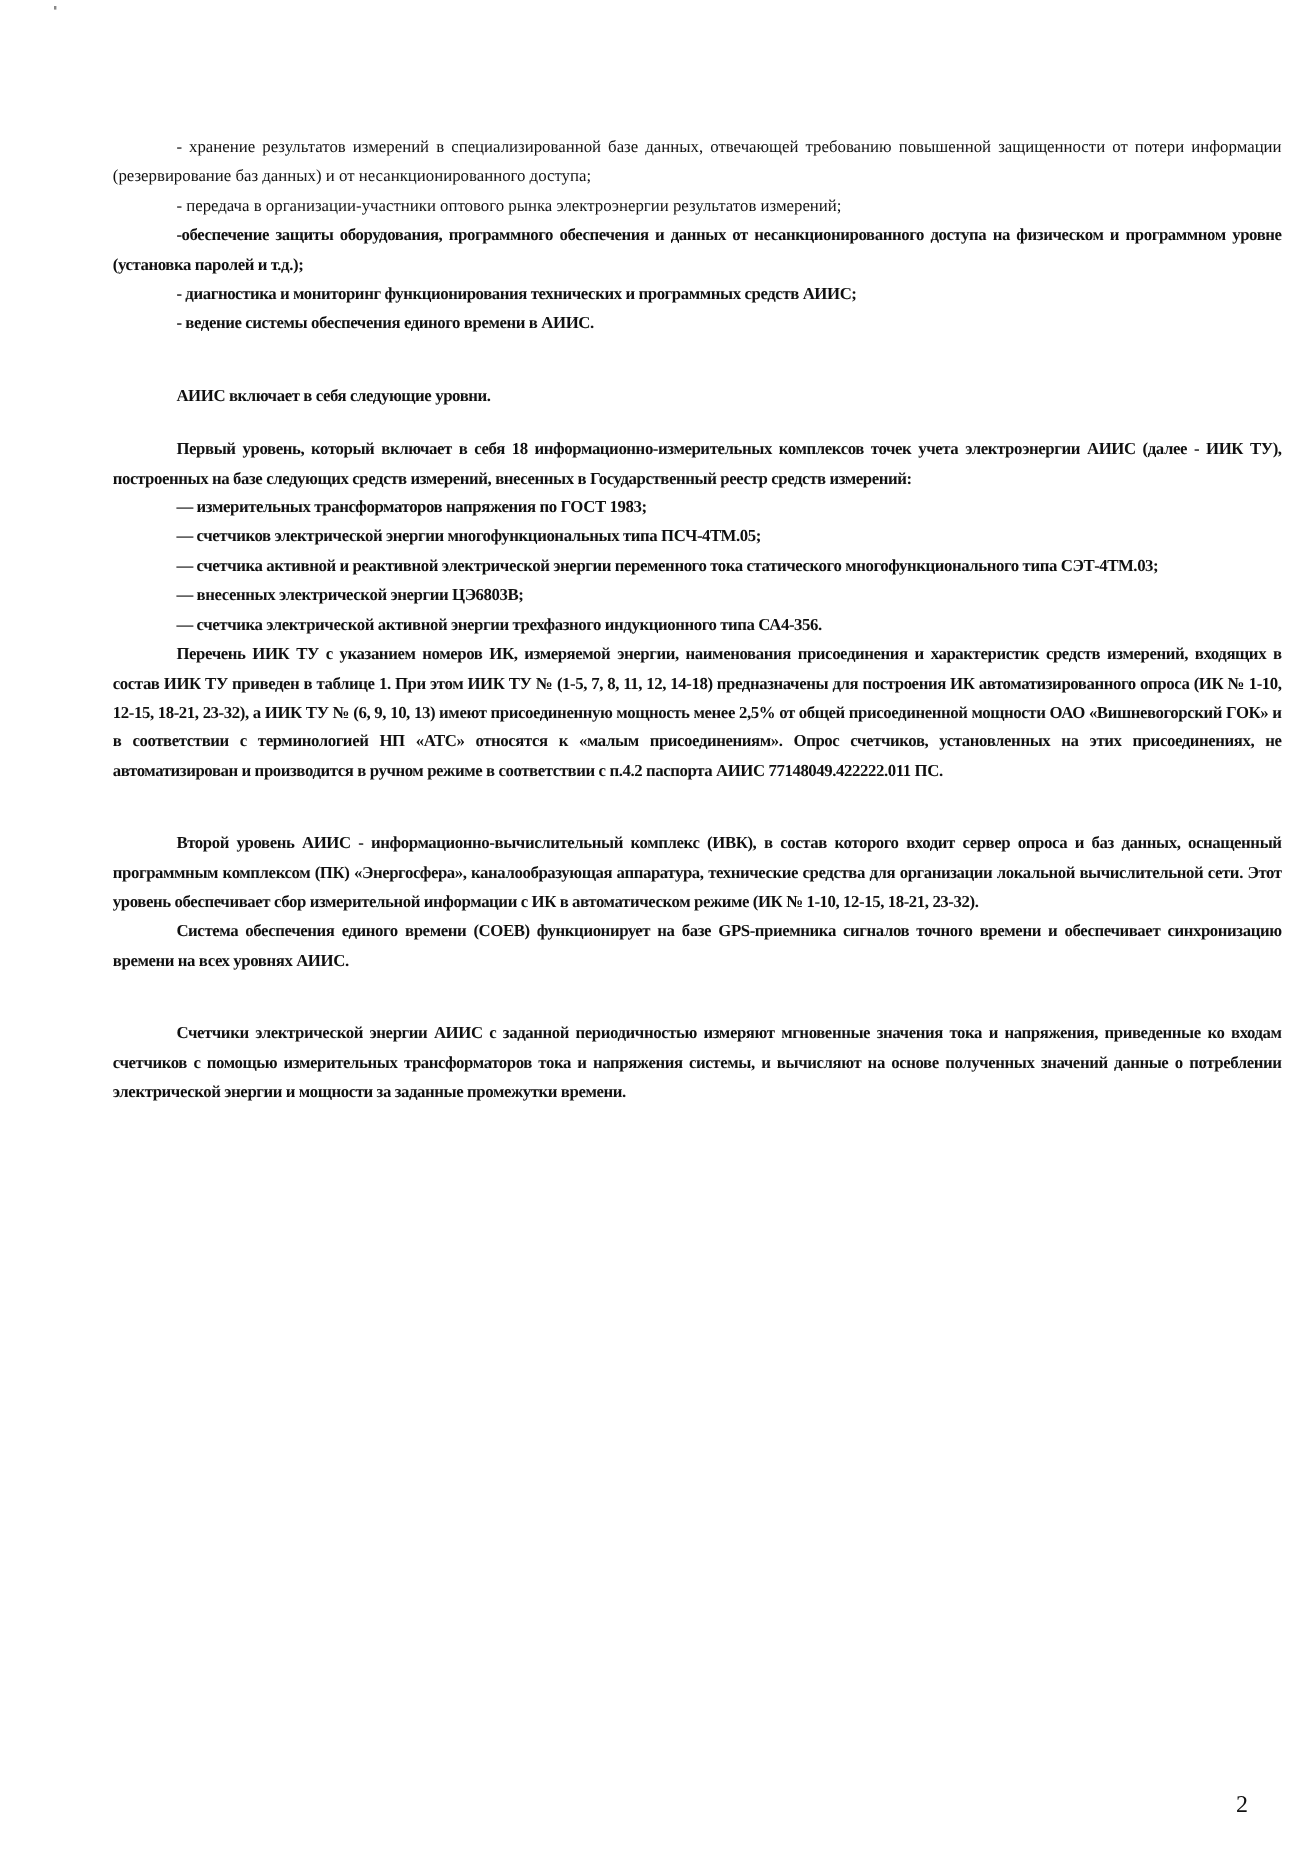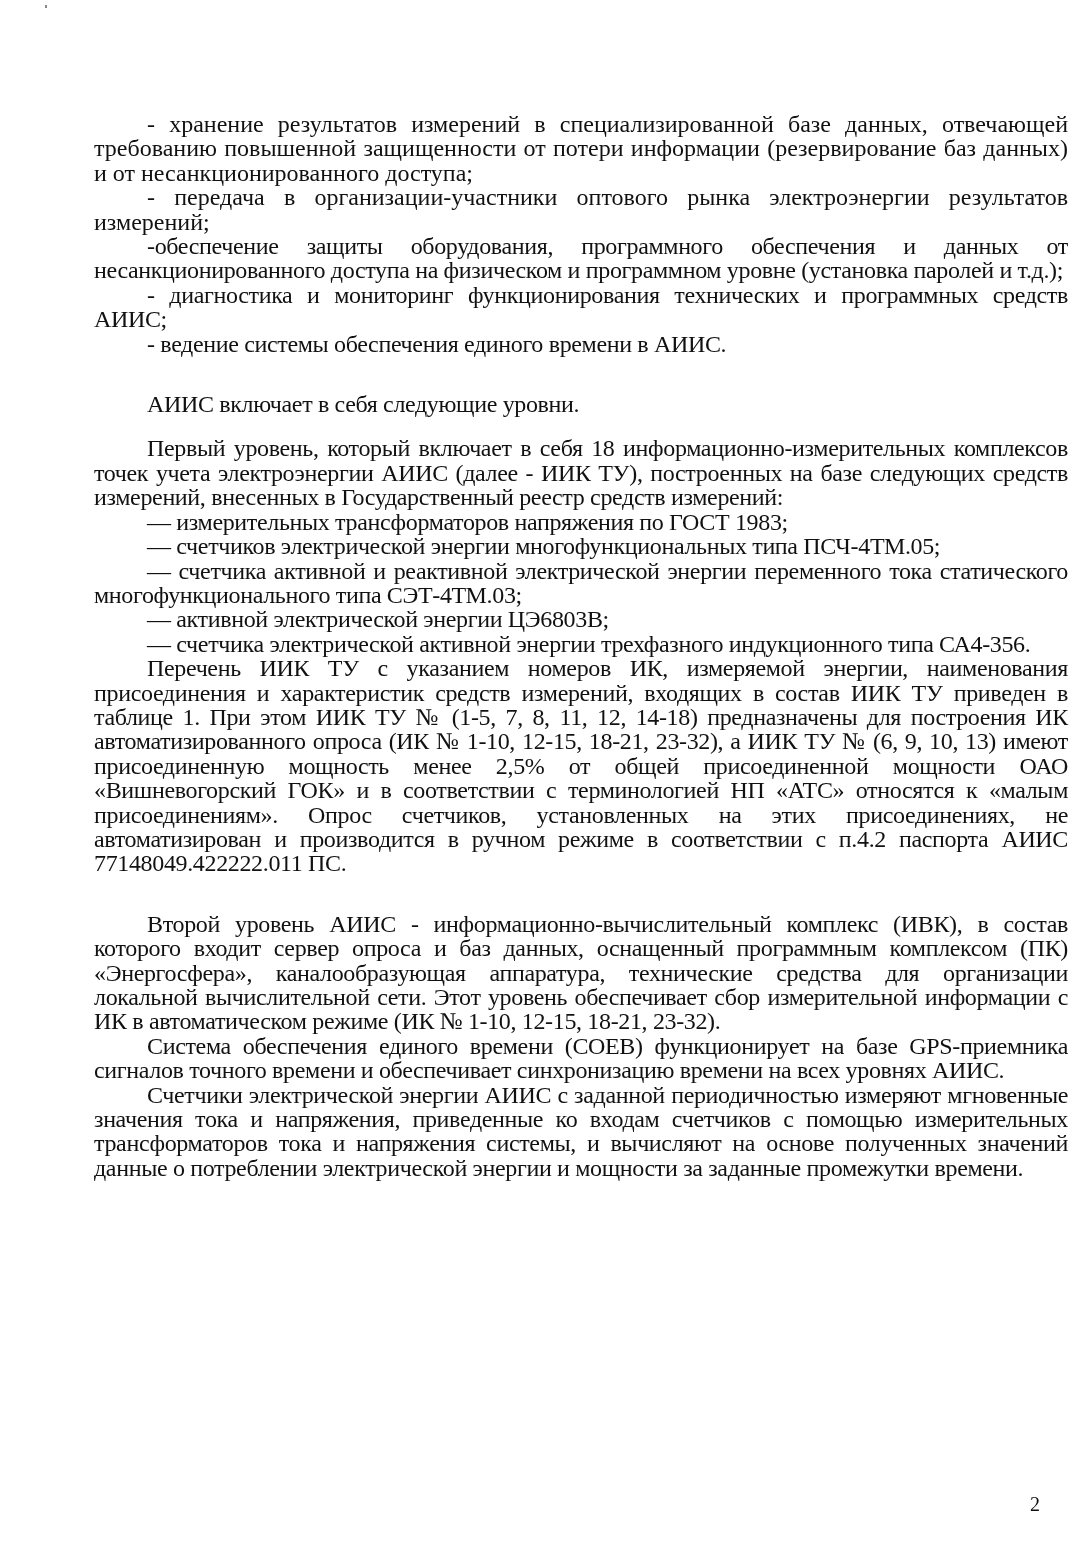--- a/index.html
+++ b/index.html
@@ -21,32 +21,33 @@
       top: 5px;
       width: 2px;
       height: 3px;
       background: #888;
     }
     .page {
       position: absolute;
       left: 94px;
       top: 112px;
       width: 974px;
-      font-size: 24px;
+      font-size: 14px;
       line-height: 24.4px;
     }
     .p {
       margin: 0;
       text-align: justify;
       text-indent: 53px;
     }
     .p.last-left { text-align-last: left; }
     .narrow {
       font-stretch: condensed;
       letter-spacing: -0.35px;
+      font-weight: bold;
     }
     .gap1 { margin-top: 24px; }
     .page-number {
       position: absolute;
       left: 1030px;
       top: 1492px;
       font-size: 20px;
       line-height: 24px;
     }
   </style>
@@ -61,24 +62,24 @@
   <p class="p narrow">-обеспечение защиты оборудования, программного обеспечения и данных от несанкционированного доступа на физическом и программном уровне (установка паролей и т.д.);</p>
   <p class="p narrow">- диагностика и мониторинг функционирования технических и программных средств АИИС;</p>
   <p class="p narrow last-left">- ведение системы обеспечения единого времени в АИИС.</p>
 
   <p class="p narrow last-left gap1" style="margin-top:36px">АИИС включает в себя следующие уровни.</p>
 
   <p class="p narrow" style="margin-top:20px">Первый уровень, который включает в себя 18 информационно-измерительных комплексов точек учета электроэнергии АИИС (далее - ИИК ТУ),  построенных на базе следующих средств измерений, внесенных в Государственный реестр средств измерений:</p>
   <p class="p narrow last-left">— измерительных трансформаторов напряжения по ГОСТ 1983;</p>
   <p class="p narrow last-left">— счетчиков   электрической энергии   многофункциональных типа ПСЧ-4ТМ.05;</p>
   <p class="p narrow">— счетчика активной и реактивной электрической энергии переменного тока статического многофункционального типа СЭТ-4ТМ.03;</p>
-  <p class="p narrow last-left">— активной электрической энергии  ЦЭ6803В;</p>
+  <p class="p narrow last-left">— внесенных электрической энергии  ЦЭ6803В;</p>
   <p class="p narrow last-left">— счетчика электрической активной энергии трехфазного индукционного типа СА4-356.</p>
   <p class="p narrow">Перечень ИИК ТУ с указанием номеров ИК, измеряемой энергии, наименования присоединения и характеристик средств измерений, входящих в состав ИИК ТУ приведен в таблице 1.  При этом ИИК ТУ № (1-5, 7, 8, 11, 12, 14-18) предназначены для построения ИК автоматизированного опроса (ИК № 1-10, 12-15, 18-21, 23-32), а  ИИК ТУ № (6, 9, 10, 13)  имеют присоединенную мощность менее 2,5% от общей присоединенной мощности ОАО «Вишневогорский ГОК» и в соответствии с терминологией НП «АТС» относятся к «малым присоединениям». Опрос счетчиков, установленных на этих присоединениях, не автоматизирован и производится в ручном режиме в соответствии с п.4.2 паспорта АИИС 77148049.422222.011 ПС.</p>
 
   <p class="p narrow" style="margin-top:36px">Второй уровень АИИС - информационно-вычислительный комплекс (ИВК), в состав которого входит сервер опроса и баз данных,  оснащенный программным комплексом  (ПК) «Энергосфера», каналообразующая аппаратура, технические средства для организации локальной вычислительной сети. Этот уровень обеспечивает сбор измерительной информации с ИК в автоматическом режиме (ИК № 1-10, 12-15, 18-21, 23-32).</p>
 
   <p class="p narrow" style="">Система обеспечения единого времени (СОЕВ) функционирует на базе GPS-приемника сигналов точного времени и обеспечивает синхронизацию времени на всех уровнях АИИС.</p>
 
-  <p class="p narrow" style="">Счетчики электрической энергии АИИС с заданной периодичностью измеряют мгновенные значения тока и напряжения, приведенные ко входам счетчиков с помощью измерительных трансформаторов тока и напряжения системы, и вычисляют на основе полученных значений данные о потреблении электрической энергии и мощности за заданные промежутки времени.</p>
+  <p class="p narrow" style="margin-top:36px">Счетчики электрической энергии АИИС с заданной периодичностью измеряют мгновенные значения тока и напряжения, приведенные ко входам счетчиков с помощью измерительных трансформаторов тока и напряжения системы, и вычисляют на основе полученных значений данные о потреблении электрической энергии и мощности за заданные промежутки времени.</p>
 </div>
 
 <div class="page-number">2</div>
 
 </body></html>

